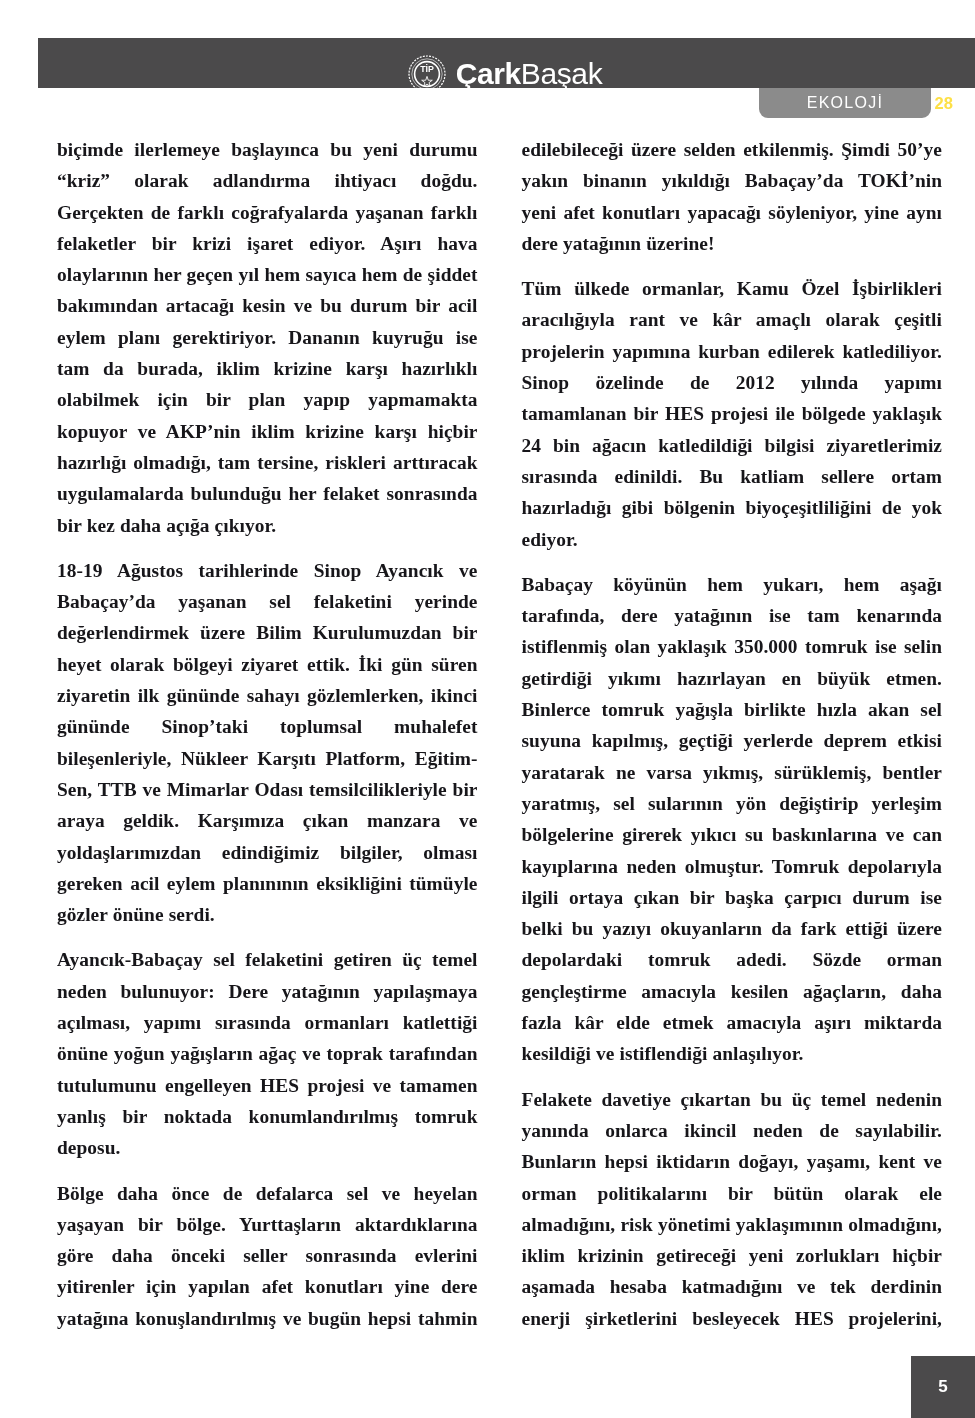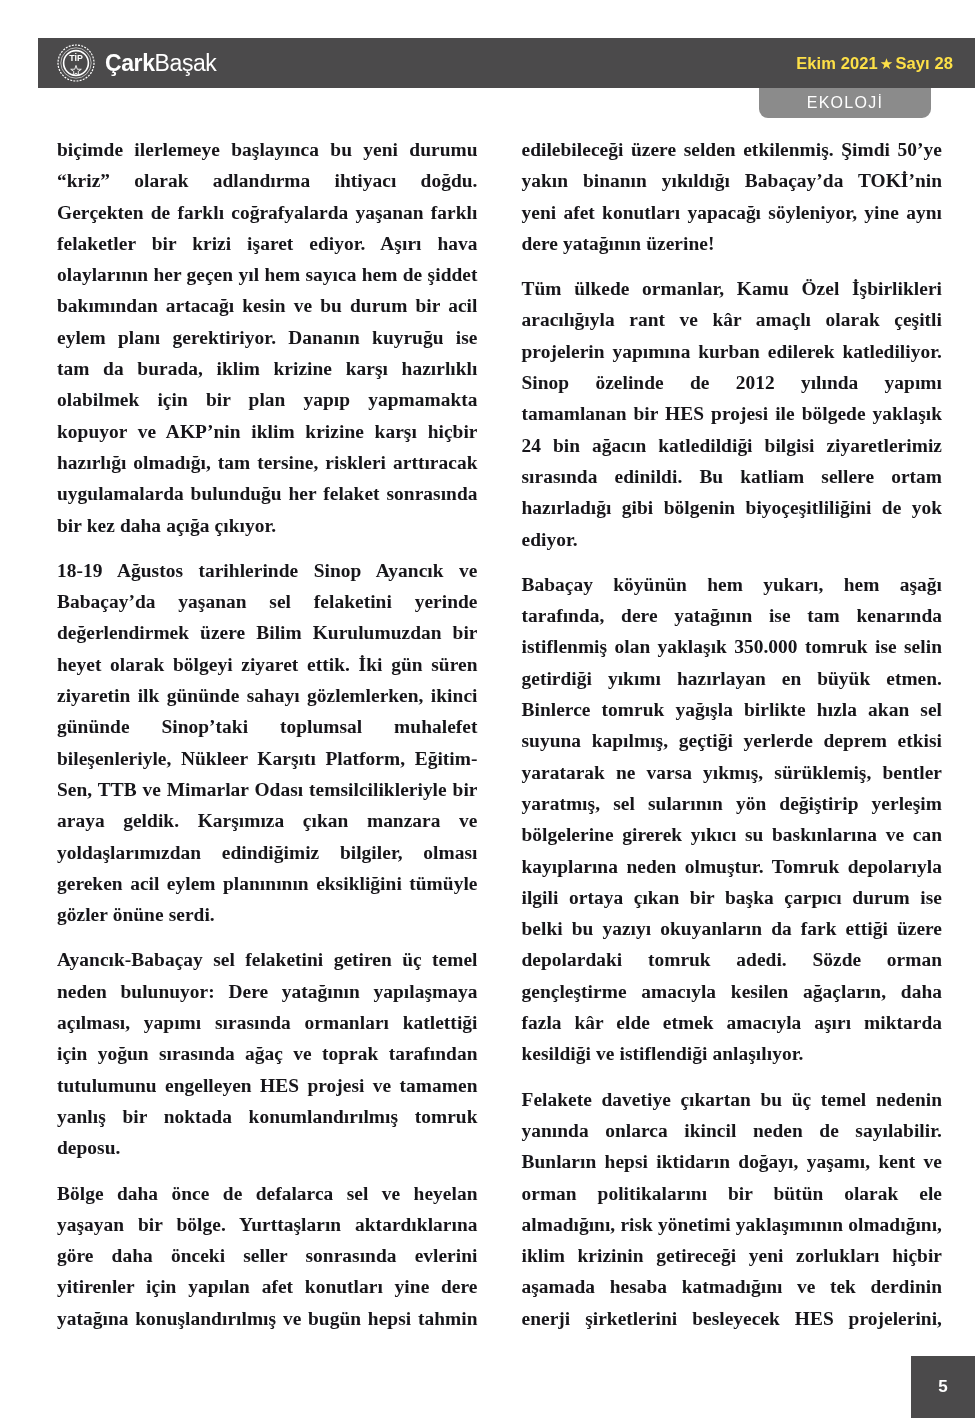--- a/index.html
+++ b/index.html
@@ -19,36 +19,37 @@
   
   .masthead {
     position: absolute;
     left: 38px;
     top: 38px;
     right: 0;
     height: 50px;
     background: #4b4a4b;
     display: flex;
     align-items: center;
-    padding: 0 22px 0 18px;
+    padding: 16px 22px 0 18px;
+    flex-direction: column;
   }
   .brand {
     display: flex;
     align-items: center;
     gap: 9px;
   }
   .logo-emblem {
     width: 40px;
     height: 40px;
     flex: 0 0 40px;
     display: block;
   }
   .brand-title {
     font-family: "Liberation Sans", "DejaVu Sans", sans-serif;
-    font-size: 23px;
+    font-size: 30px;
     color: #ffffff;
     letter-spacing: -0.4px;
     line-height: 1;
     white-space: nowrap;
   }
   .brand-title .b1 { font-weight: bold; }
   .brand-title .b2 { font-weight: normal; }
 
   .issue-line {
     margin-left: auto;
@@ -143,21 +144,21 @@
   <div class="issue-line">
     <span>Ekim 2021</span><span class="star">★</span><span>Sayı 28</span>
   </div>
 </div>
 
 <div class="section-badge">EKOLOJİ</div>
 
 <div class="article">
   <p>biçimde ilerlemeye başlayınca bu yeni durumu “kriz” olarak adlandırma ihtiyacı doğdu. Gerçekten de farklı coğrafyalarda yaşanan farklı felaketler bir krizi işaret ediyor. Aşırı hava olaylarının her geçen yıl hem sayıca hem de şiddet bakımından artacağı kesin ve bu durum bir acil eylem planı gerektiriyor. Dananın kuyruğu ise tam da burada, iklim krizine karşı hazırlıklı olabilmek için bir plan yapıp yapmamakta kopuyor ve AKP’nin iklim krizine karşı hiçbir hazırlığı olmadığı, tam tersine, riskleri arttıracak uygulamalarda bulunduğu her felaket sonrasında bir kez daha açığa çıkıyor.</p>
   <p>18-19 Ağustos tarihlerinde Sinop Ayancık ve Babaçay’da yaşanan sel felaketini yerinde değerlendirmek üzere Bilim Kurulumuzdan bir heyet olarak bölgeyi ziyaret ettik. İki gün süren ziyaretin ilk gününde sahayı gözlemlerken, ikinci gününde Sinop’taki toplumsal muhalefet bileşenleriyle, Nükleer Karşıtı Platform, Eğitim-Sen, TTB ve Mimarlar Odası temsilcilikleriyle bir araya geldik. Karşımıza çıkan manzara ve yoldaşlarımızdan edindiğimiz bilgiler, olması gereken acil eylem planınının eksikliğini tümüyle gözler önüne serdi.</p>
-  <p>Ayancık-Babaçay sel felaketini getiren üç temel neden bulunuyor: Dere yatağının yapılaşmaya açılması, yapımı sırasında ormanları katlettiği için yoğun sırasında ağaç ve toprak tarafından tutulumunu engelleyen HES projesi ve tamamen yanlış bir noktada konumlandırılmış tomruk deposu.</p>
+  <p>Ayancık-Babaçay sel felaketini getiren üç temel neden bulunuyor: Dere yatağının yapılaşmaya açılması, yapımı sırasında ormanları katlettiği önüne yoğun yağışların ağaç ve toprak tarafından tutulumunu engelleyen HES projesi ve tamamen yanlış bir noktada konumlandırılmış tomruk deposu.</p>
   <p>Bölge daha önce de defalarca sel ve heyelan yaşayan bir bölge. Yurttaşların aktardıklarına göre daha önceki seller sonrasında evlerini yitirenler için yapılan afet konutları yine dere yatağına konuşlandırılmış ve bugün hepsi tahmin edilebileceği üzere selden etkilenmiş. Şimdi 50’ye yakın binanın yıkıldığı Babaçay’da TOKİ’nin yeni afet konutları yapacağı söyleniyor, yine aynı dere yatağının üzerine!</p>
   <p>Tüm ülkede ormanlar, Kamu Özel İşbirlikleri aracılığıyla rant ve kâr amaçlı olarak çeşitli projelerin yapımına kurban edilerek katlediliyor. Sinop özelinde de 2012 yılında yapımı tamamlanan bir HES projesi ile bölgede yaklaşık 24 bin ağacın katledildiği bilgisi ziyaretlerimiz sırasında edinildi. Bu katliam sellere ortam hazırladığı gibi bölgenin biyoçeşitliliğini de yok ediyor.</p>
   <p>Babaçay köyünün hem yukarı, hem aşağı tarafında, dere yatağının ise tam kenarında istiflenmiş olan yaklaşık 350.000 tomruk ise selin getirdiği yıkımı hazırlayan en büyük etmen. Binlerce tomruk yağışla birlikte hızla akan sel suyuna kapılmış, geçtiği yerlerde deprem etkisi yaratarak ne varsa yıkmış, sürüklemiş, bentler yaratmış, sel sularının yön değiştirip yerleşim bölgelerine girerek yıkıcı su baskınlarına ve can kayıplarına neden olmuştur. Tomruk depolarıyla ilgili ortaya çıkan bir başka çarpıcı durum ise belki bu yazıyı okuyanların da fark ettiği üzere depolardaki tomruk adedi. Sözde orman gençleştirme amacıyla kesilen ağaçların, daha fazla kâr elde etmek amacıyla aşırı miktarda kesildiği ve istiflendiği anlaşılıyor.</p>
   <p>Felakete davetiye çıkartan bu üç temel nedenin yanında onlarca ikincil neden de sayılabilir. Bunların hepsi iktidarın doğayı, yaşamı, kent ve orman politikalarını bir bütün olarak ele almadığını, risk yönetimi yaklaşımının olmadığını, iklim krizinin getireceği yeni zorlukları hiçbir aşamada hesaba katmadığını ve tek derdinin enerji şirketlerini besleyecek HES projelerini, müteahhitleri besleyecek inşaat projelerini desteklemek, ülkenin her bir karış toprağını özelleştirme politikalarıyla sömürmek olduğunu bir kez daha ortaya koydu.</p>
 
 </div>
 
 <div class="folio">5</div>
 
 </body></html>

